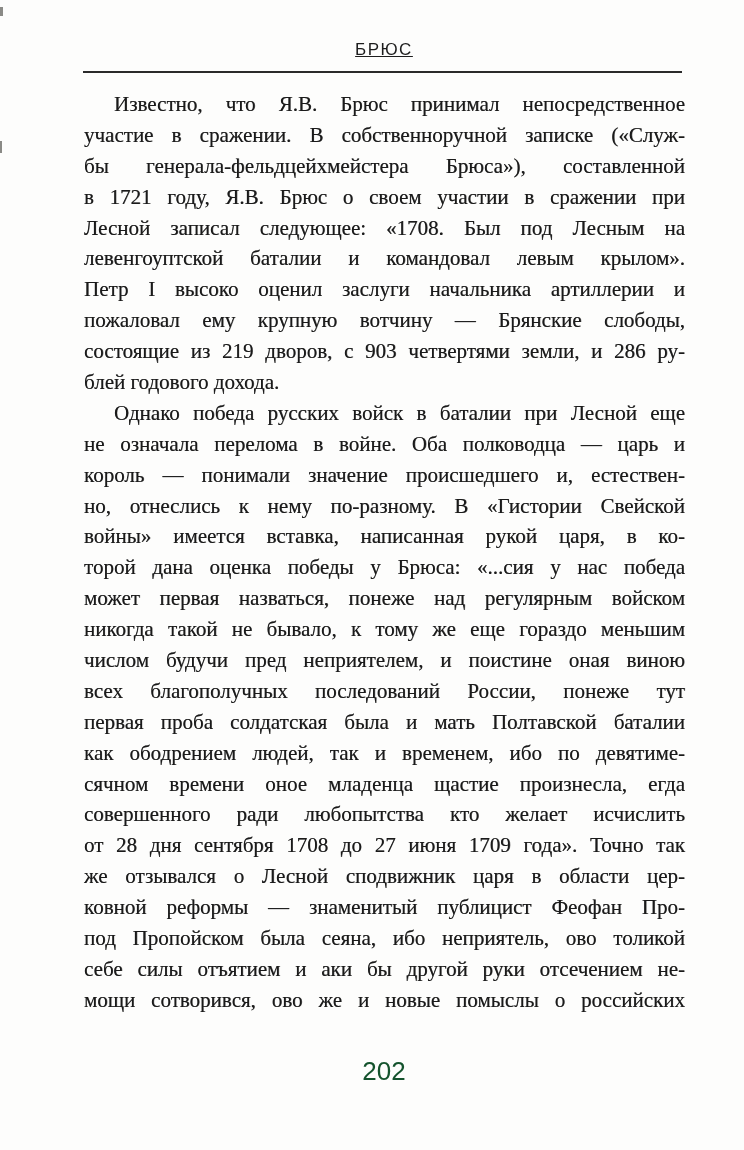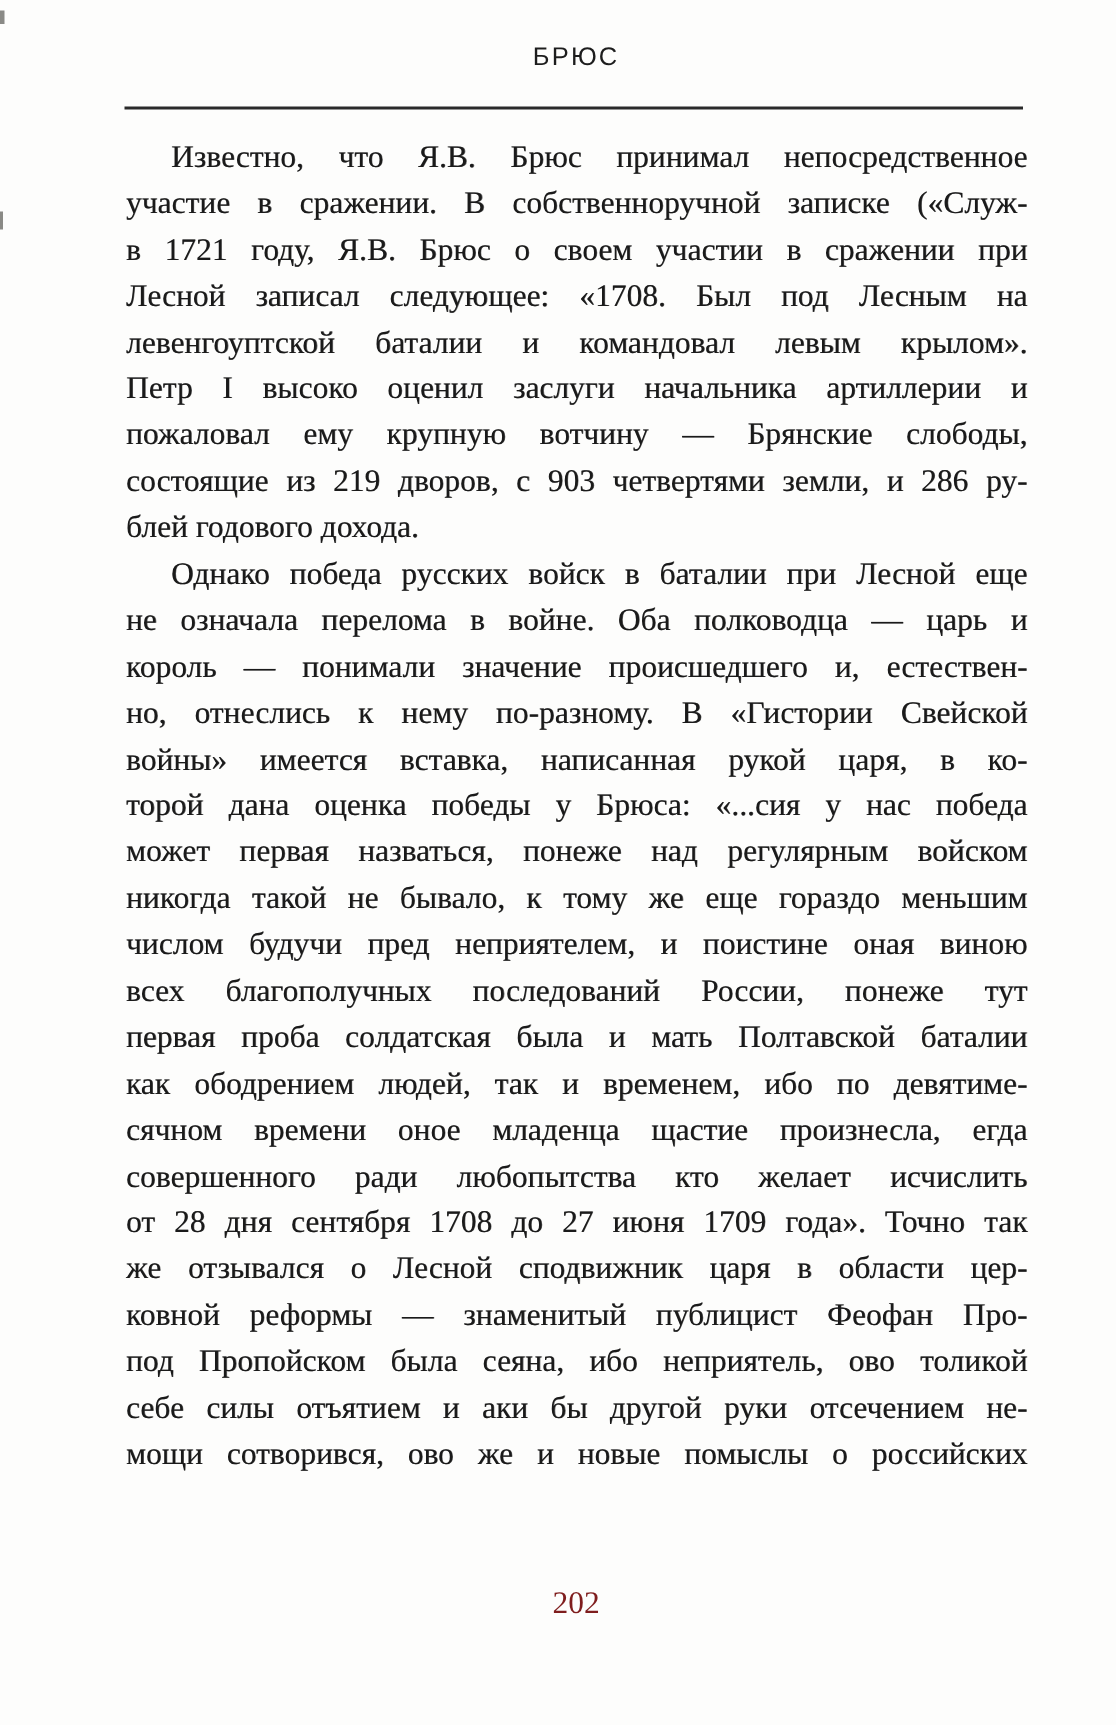--- a/index.html
+++ b/index.html
@@ -7,28 +7,29 @@
     position: relative;
     width: 744px;
     height: 1150px;
     background: #fdfdfc;
     font-family: "Liberation Serif", serif;
     color: #1a1a1a;
     overflow: hidden;
   }
   .running-header {
     position: absolute;
-    top: 28px;
+    top: 40px;
     left: 84px;
     width: 600px;
     text-align: center;
     font-family: "Liberation Sans", sans-serif;
     font-size: 17px;
     letter-spacing: 1.5px;
     color: #1d1d1d;
+    text-decoration: underline;
   }
   .header-rule {
     position: absolute;
     top: 71px;
     left: 83px;
     width: 599px;
     height: 0;
     border-top: 2px solid #2a2a2a;
   }
   .body-text {
@@ -48,42 +49,43 @@
     overflow: visible;
   }
   .line.indent { text-indent: 30px; }
   .line.para-end { text-align-last: left; }
   .page-number {
     position: absolute;
     top: 1056px;
     left: 84px;
     width: 600px;
     text-align: center;
-    font-family: Liberation Serif, serif;
-    font-size: 21px;
-    color: #7f1d1d;
+    font-family: Liberation Sans, sans-serif;
+    font-size: 26px;
+    color: #14532d;
   }
   .speck { position: absolute; background: #8a8a86; }
   .speck-1 { left: 0; top: 7px; width: 3px; height: 9px; }
   .speck-2 { left: 0; top: 141px; width: 2px; height: 12px; }
 </style>
 </head>
 <body>
 
 <div class="page">
 
   <div class="speck speck-1"></div>
   <div class="speck speck-2"></div>
 
   <div class="running-header">БРЮС</div>
   <div class="header-rule"></div>
 
   <div class="body-text">
     <div class="line indent">Известно, что Я.В. Брюс принимал непосредственное</div>
     <div class="line">участие в сражении. В собственноручной записке («Служ-</div>
+    <div class="line">бы генерала-фельдцейхмейстера Брюса»), составленной</div>
     <div class="line">в 1721 году, Я.В. Брюс о своем участии в сражении при</div>
     <div class="line">Лесной записал следующее: «1708. Был под Лесным на</div>
     <div class="line">левенгоуптской баталии и командовал левым крылом».</div>
     <div class="line">Петр I высоко оценил заслуги начальника артиллерии и</div>
     <div class="line">пожаловал ему крупную вотчину — Брянские слободы,</div>
     <div class="line">состоящие из 219 дворов, с 903 четвертями земли, и 286 ру-</div>
     <div class="line para-end">блей годового дохода.</div>
 
     <div class="line indent">Однако победа русских войск в баталии при Лесной еще</div>
     <div class="line">не означала перелома в войне. Оба полководца — царь и</div>

